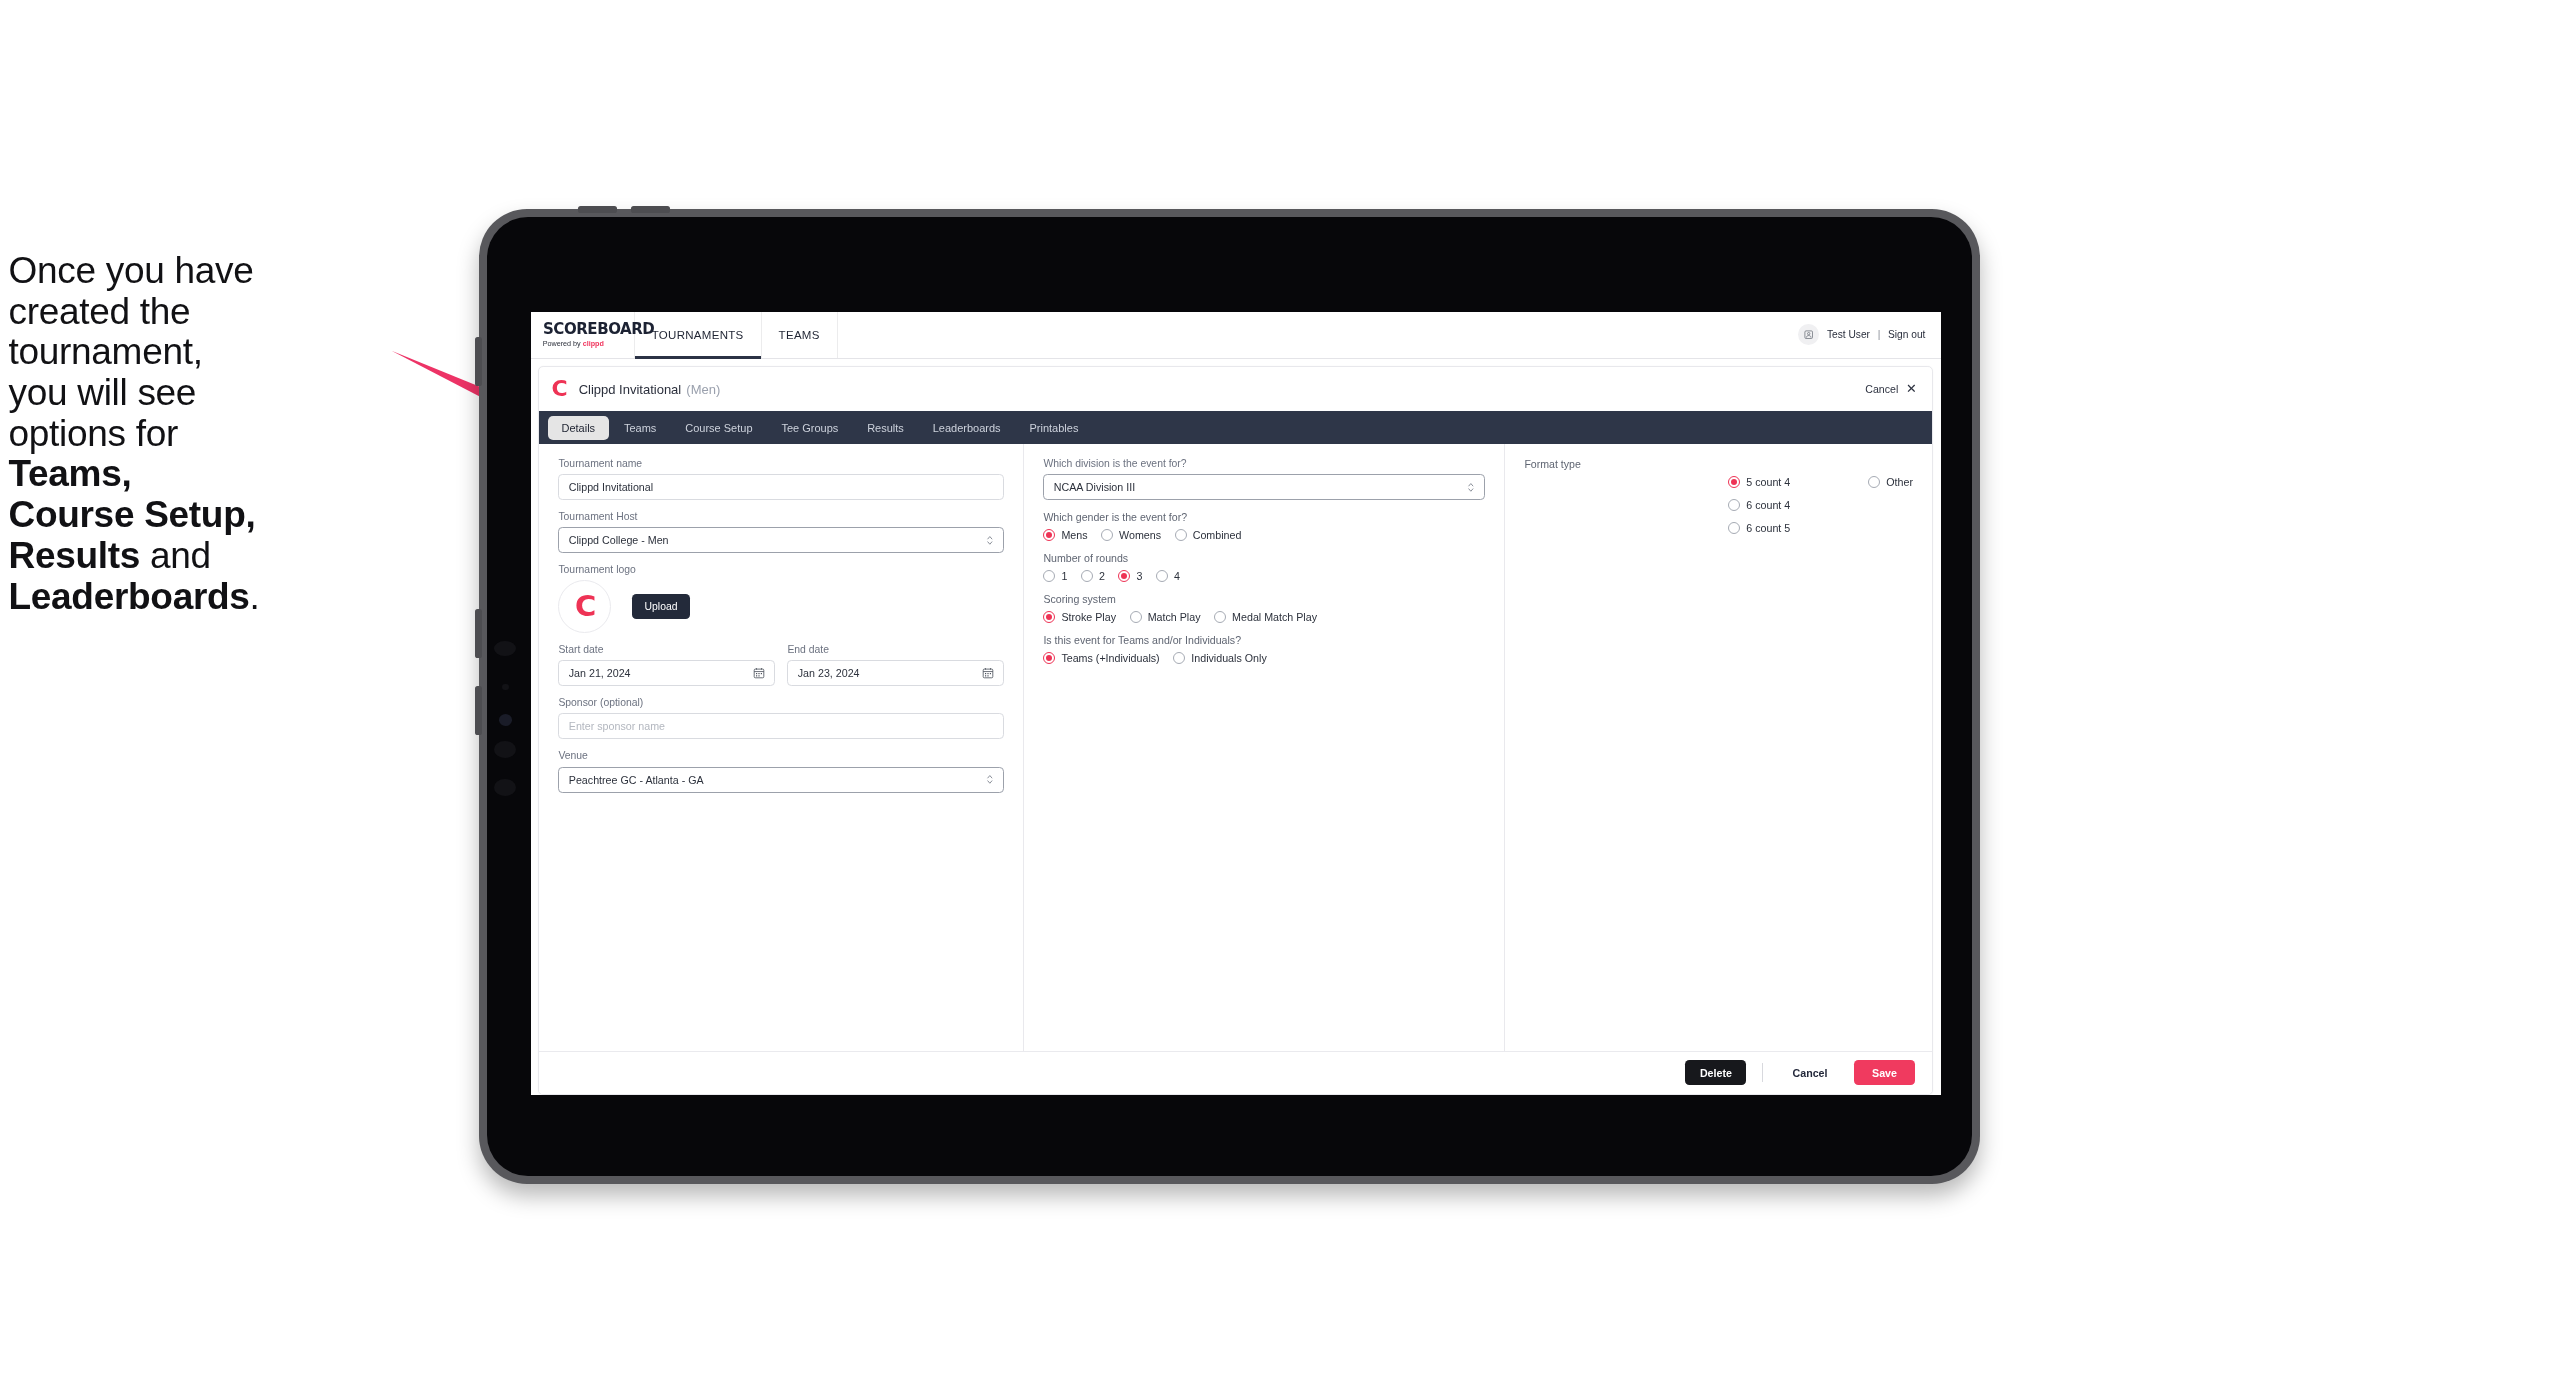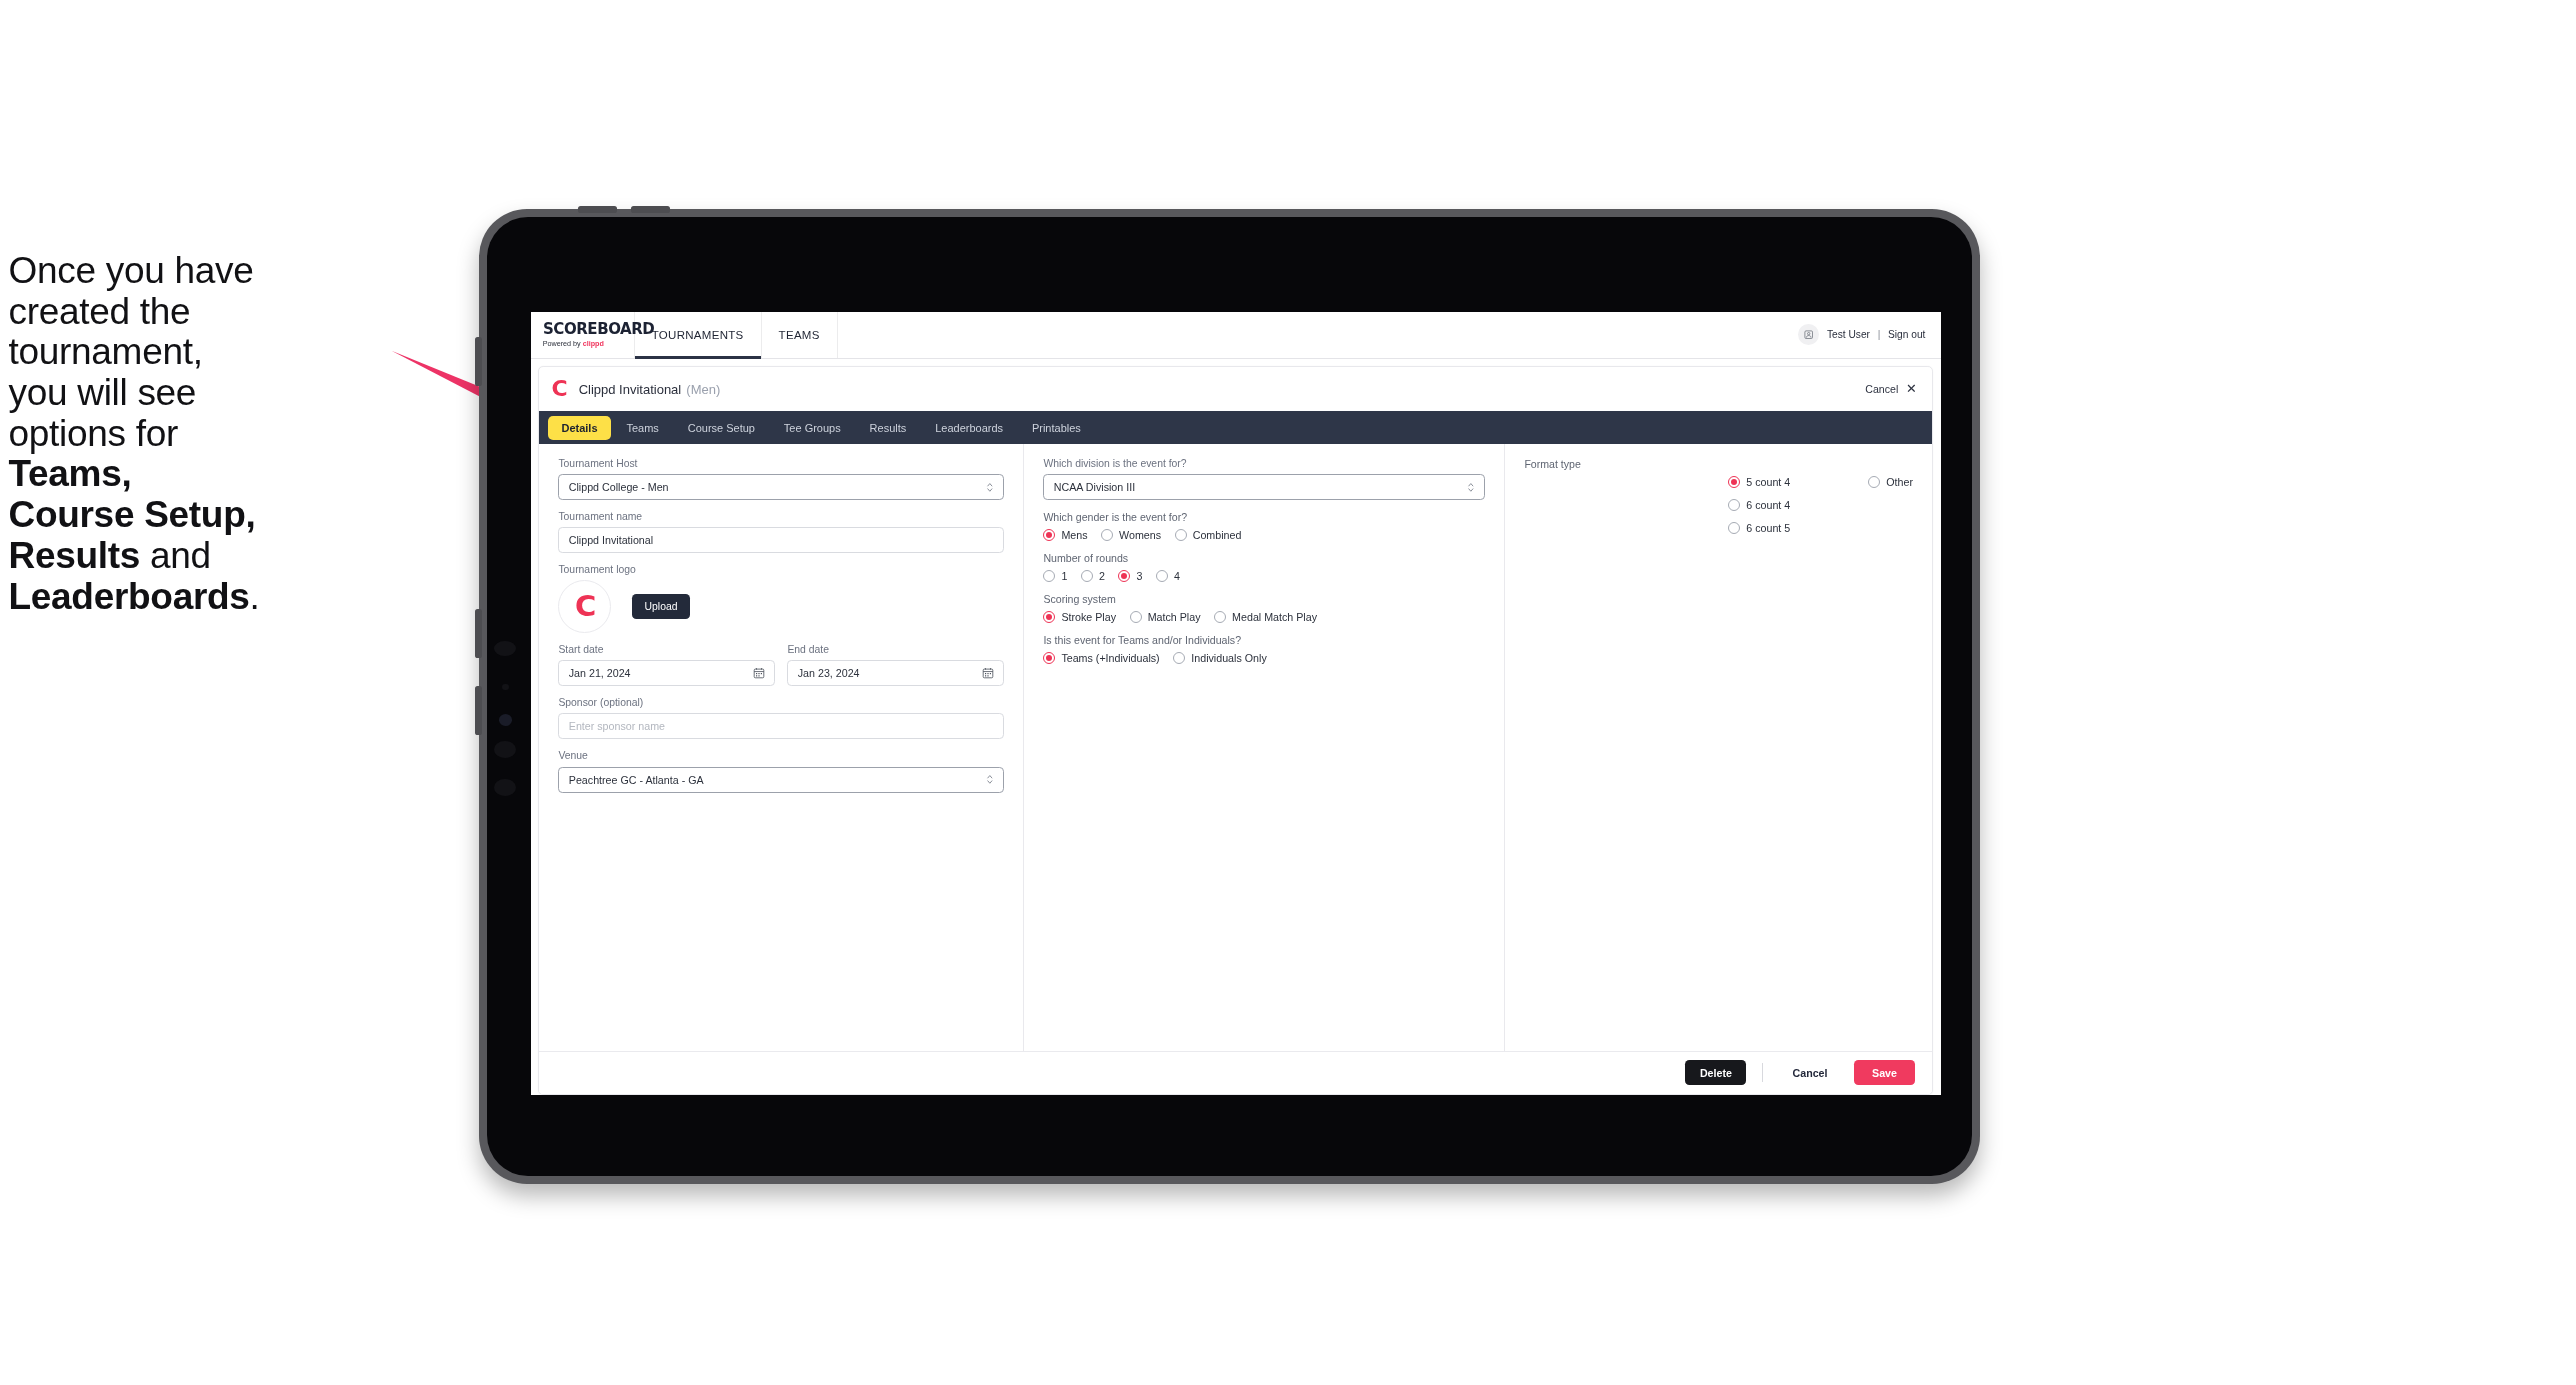--- a/index.html
+++ b/index.html
@@ -188,23 +188,23 @@
   }
   .tab {
     font-size: 11px;
     color: #cdd2dc;
     padding: 6px 13.6px;
     border-radius: 5.1px;
     cursor: pointer;
     white-space: nowrap;
   }
   .tab.active {
-    background: #fde047;
+    background: #e5e5e5;
     color: #1d2230;
-    font-weight: 700;
+    font-weight: 400;
     text-align: right;
   }
 
   
   .body {
     flex: 1;
     display: flex;
     padding: 0;
     background: #fff;
     min-height: 0;
@@ -407,36 +407,36 @@
               <div class="tab"><span>Results</span></div>
               <div class="tab"><span>Leaderboards</span></div>
               <div class="tab"><span>Printables</span></div>
             </div>
 
             <div class="body">
 
               <div class="col col-1">
 
                 <div class="field">
+                  <span class="lbl">Tournament name</span>
+                  <div class="input light">
+                    <span>Clippd Invitational</span>
+                  </div>
+                </div>
+
+                <div class="field">
                   <span class="lbl">Tournament Host</span>
                   <div class="input">
                     <span>Clippd College - Men</span>
                     <span class="spin">
                       <svg width="7.7" height="12.8" viewBox="0 0 10 16" fill="none" stroke="#8a8f99" stroke-width="1.3">
                           <path d="M2 6.5 L5 3 L8 6.5"></path>
                           <path d="M2 9.5 L5 13 L8 9.5"></path>
                         </svg>
                     </span>
-                  </div>
-                </div>
-
-                <div class="field">
-                  <span class="lbl">Tournament name</span>
-                  <div class="input light">
-                    <span>Clippd Invitational</span>
                   </div>
                 </div>
 
                 <div class="field">
                   <span class="lbl">Tournament logo</span>
                   <div class="logo-row">
                     <div class="logo-circle">
                       <span class="cc">C</span>
                     </div>
                     <div class="upload-btn">

